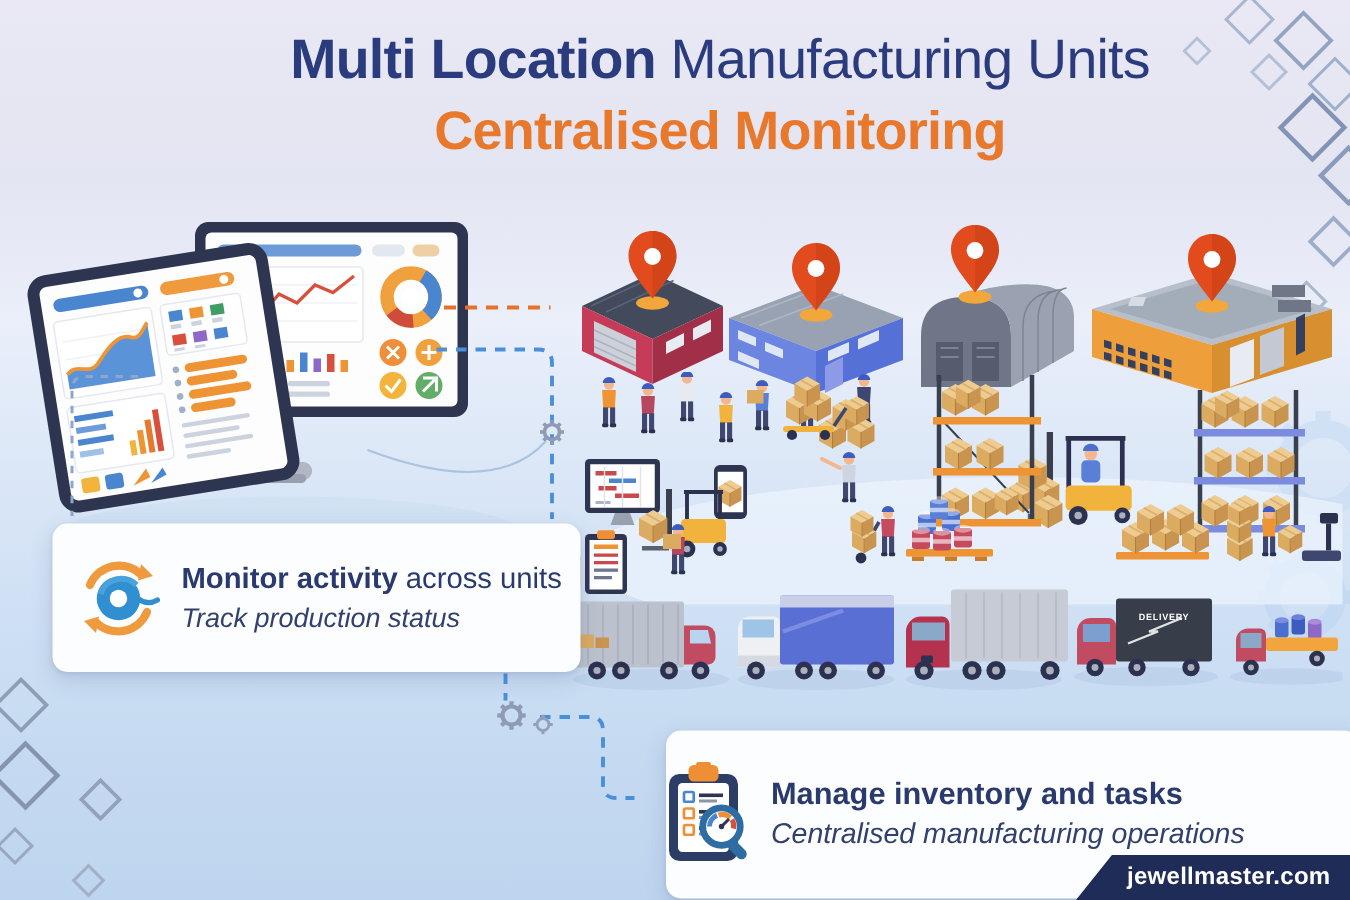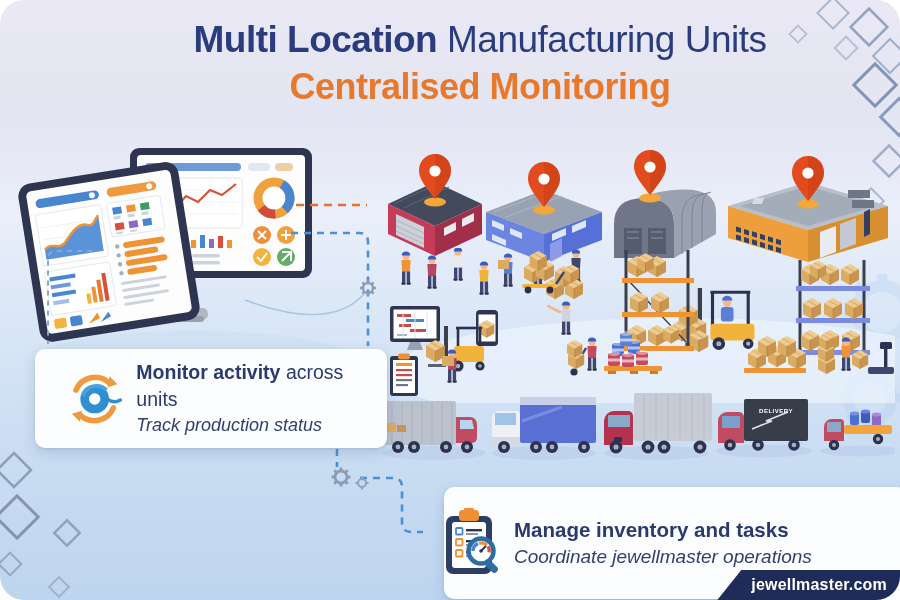--- a/index.html
+++ b/index.html
@@ -1,35 +1,34 @@
 <!DOCTYPE html>
 <html><head>
 <meta charset="utf-8">
 <style>
   html,body{margin:0;padding:0;}
   .canvas{
     position:relative;width:900px;height:600px;overflow:hidden;
     font-family:"Liberation Sans",sans-serif;
     background:linear-gradient(180deg,#e9e8f4 0%,#e4e5f2 20%,#eaeffa 36%,#dbe7f7 52%,#c8dcf2 78%,#bed5ef 100%);
-    border-radius:24px;
   }
   svg{display:block;}
   .abs{position:absolute;}
   
   .header{position:absolute;top:20px;left:60px;right:0;text-align:center;z-index:5;}
   .title-line1{font-size:37px;color:#2b3c7e;letter-spacing:-0.5px;line-height:1.1;}
   .title-line1 .emph{font-weight:800;}
   .title-line2{font-size:36px;font-weight:800;color:#e8792c;margin-top:5px;letter-spacing:-0.5px;}
   
   .card{
     position:absolute;background:#fcfdfe;border-radius:10px;
     box-shadow:0 5px 14px rgba(70,90,140,.20),0 1px 3px rgba(70,90,140,.12);
     display:flex;align-items:center;z-index:6;
   }
-  .card1{left:35px;top:349px;width:352px;height:99px;padding-left:32px;box-sizing:border-box;}
+  .card1{left:35px;top:349px;width:352px;height:99px;padding-left:16px;box-sizing:border-box;}
   .card2{left:444px;top:487px;width:462px;height:112px;padding-left:0;box-sizing:border-box;}
   .card .txt{margin-left:14px;}
   .card .h{font-size:19.5px;color:#2b3a6e;font-weight:700;line-height:1.35;}
   .card .h .light{font-weight:400;}
   .card .s{font-size:18px;color:#33406e;font-weight:400;line-height:1.3;margin-top:2px;font-style:italic;}
   .card2 .h{font-size:20.5px;}
   .card2 .s{font-size:19px;}
   
   .banner{
     position:absolute;right:0;bottom:0;height:30px;z-index:7;
@@ -742,21 +741,21 @@
         <path d="M29,43 a8,8 0 0 1 5,-7.4" stroke="#4a86cf" stroke-width="3.4" fill="none"></path>
         <path d="M35,35.4 a8,8 0 0 1 8,1.6" stroke="#ef8f35" stroke-width="3.4" fill="none"></path>
         <path d="M44,38.4 a8,8 0 0 1 1,6" stroke="#d8503c" stroke-width="3.4" fill="none"></path>
         <line x1="37" y1="43" x2="42" y2="38" stroke="#2e3550" stroke-width="2"></line>
         <circle cx="37" cy="43" r="1.8" fill="#2e3550"></circle>
         <rect x="44" y="51" width="7" height="15" rx="3.5" fill="#2e6da4" transform="rotate(-45 47.5 58.5)"></rect>
       </g>
     </svg>
     <div class="txt">
       <div class="h">Manage inventory and tasks</div>
-      <div class="s">Coordinate jewellmaster operations</div>
+      <div class="s">Centralised manufacturing operations</div>
     </div>
   </div>
 
   <div class="banner">
     <span class="site">jewellmaster.com</span>
   </div>
 
 </div>
 
 </body></html>

